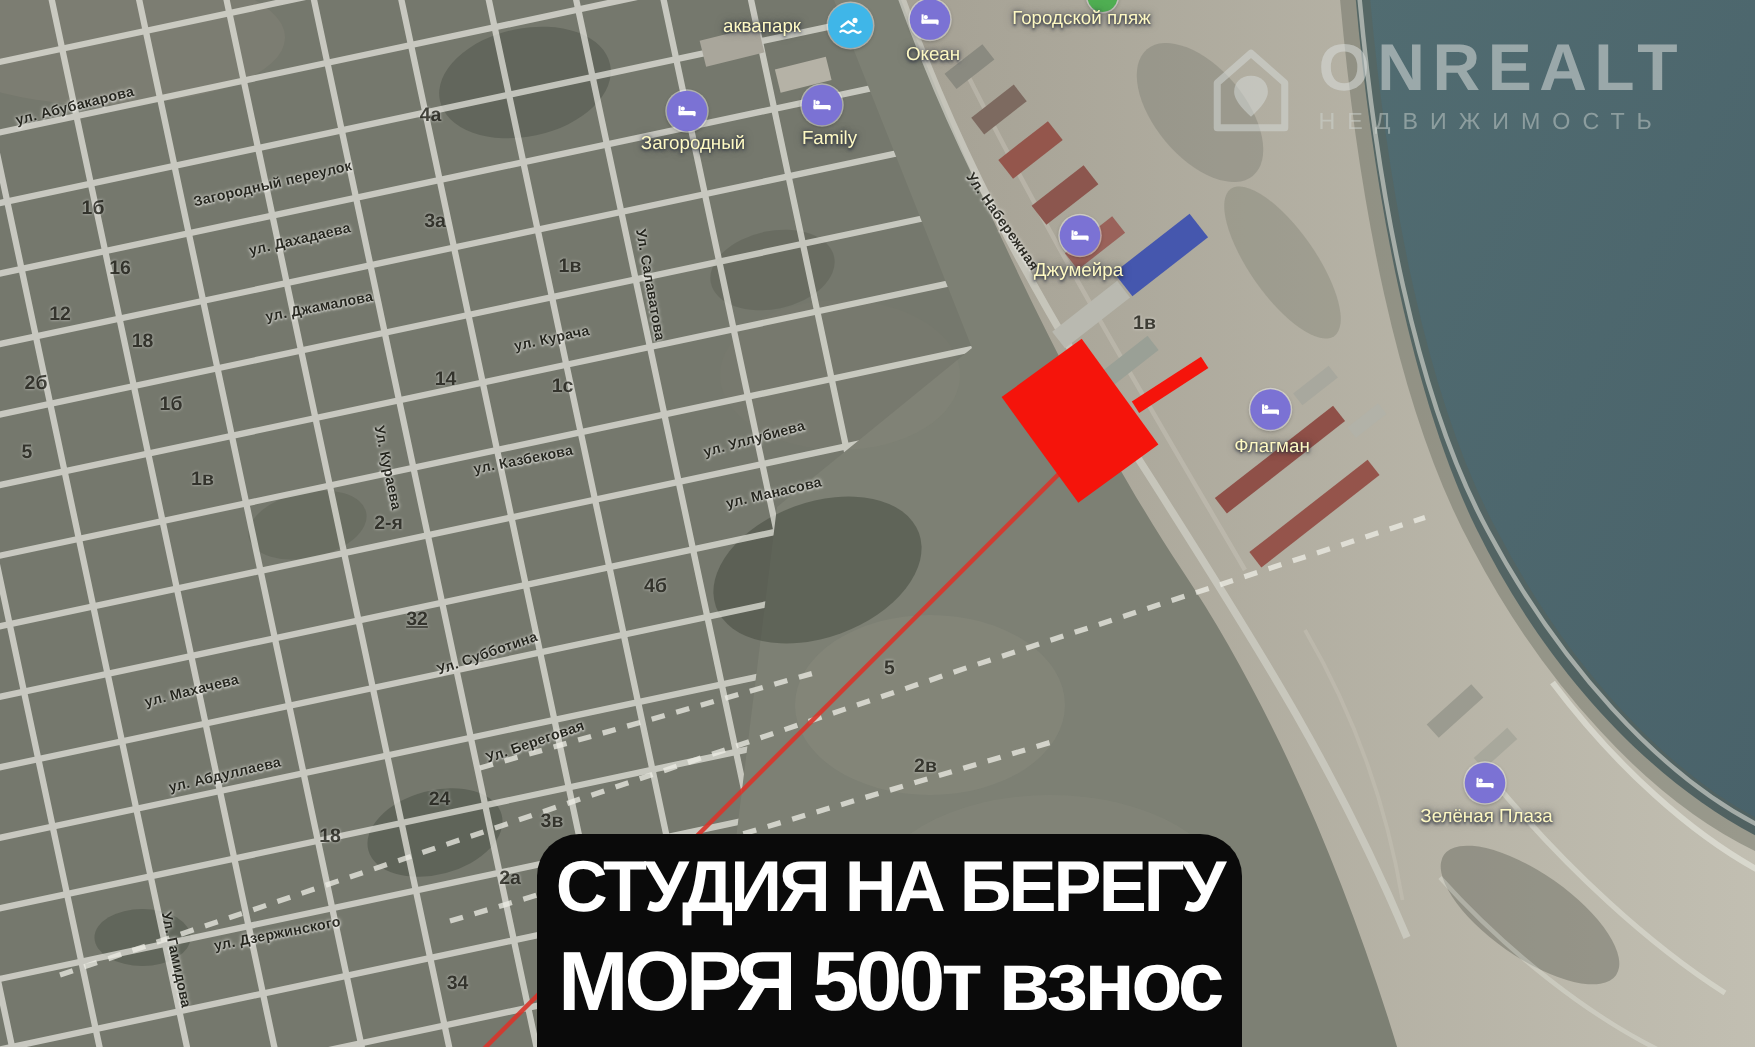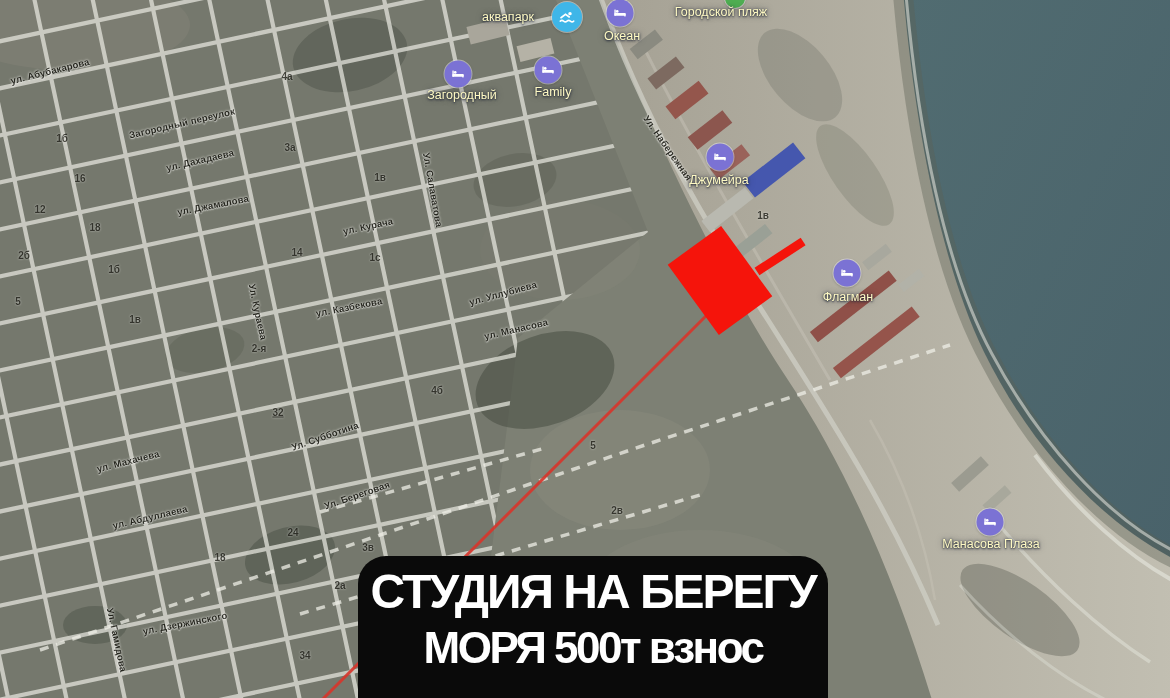--- a/index.html
+++ b/index.html
@@ -26,21 +26,21 @@
   }
 
   
   .labels-layer{position:absolute;inset:0;z-index:4;pointer-events:none;}
   .street-label{
     position:absolute;font-size:9.5px;font-weight:700;color:#1b1b14;white-space:nowrap;
     text-shadow:0 0 2px rgba(255,255,255,.85),0 0 3px rgba(240,240,230,.7),0 1px 1px rgba(255,255,255,.5);
     opacity:.88;letter-spacing:.2px;
   }
   .parcel-label{
-    position:absolute;font-size:10px;font-weight:700;color:#23231c;white-space:nowrap;
+    position:absolute;font-size:13px;font-weight:700;color:#23231c;white-space:nowrap;
     text-shadow:0 0 2px rgba(255,255,255,.8);opacity:.8;text-align:center;
   }
 
   
   .markers-layer{position:absolute;inset:0;z-index:4;}
   .marker{position:absolute;}
   .marker-dot{
     position:absolute;left:0;top:0;transform:translate(-50%,-50%);
     width:27px;height:27px;border-radius:50%;
     display:flex;align-items:center;justify-content:center;
@@ -79,21 +79,21 @@
     position:absolute;left:358px;top:556px;width:470px;height:200px;
     background:#0a0a0a;border-radius:28px;z-index:6;
     display:flex;flex-direction:column;align-items:center;
     color:#fff;text-align:center;
   }
   .banner-line1{
     font-size:48px;font-weight:700;letter-spacing:-2px;line-height:1.0;margin-top:12px;
     white-space:nowrap;
   }
   .banner-line2{
-    font-size:44px;font-weight:700;letter-spacing:-2.5px;line-height:1.05;margin-top:9px;
+    font-size:56px;font-weight:700;letter-spacing:-2.5px;line-height:1.05;margin-top:9px;
     white-space:nowrap;
   }
 </style>
 </head>
 <body>
 
 <div class="stage">
 
   <svg class="map-base" viewBox="0 0 1170 698" xmlns="http://www.w3.org/2000/svg">
     <defs>
@@ -404,23 +404,33 @@
       <div class="marker marker--hotel" style="left: 990px; top: 522px;">
         <div class="marker-dot">
           <svg class="marker-glyph g-bed" viewBox="0 0 24 24">
             <circle cx="7.5" cy="9.5" r="2.2" fill="#fff"></circle>
             <rect x="3" y="12" width="18" height="4.5" rx="1.2" fill="#fff"></rect>
             <rect x="3" y="6.5" width="2.2" height="10" fill="#fff"></rect>
             <rect x="18.8" y="13" width="2.2" height="4.5" fill="#fff"></rect>
           </svg>
 
         </div>
-        <div class="marker-label" style="left: 1px; top: 22px;">Манасова Плаза</div>
+        <div class="marker-label" style="left: 1px; top: 22px;">Зелёная Плаза</div>
       </div>
     </div>
 
+  <div class="watermark">
+    <svg class="wm-icon" viewBox="0 0 64 70">
+      <path d="M8 32 L32 11 L56 32 V64 H8 Z" fill="none" stroke="#d6dad8" stroke-width="5" stroke-linejoin="round"></path>
+      <path d="M32 27 c-7.5 0 -12 5 -12 11.5 c0 7.5 12 17.5 12 17.5 c0 0 12 -10 12 -17.5 c0 -6.5 -4.5 -11.5 -12 -11.5 Z" fill="#d6dad8"></path>
+    </svg>
+    <div class="wm-text">
+      <div class="wm-brand">ONREALT</div>
+      <div class="wm-sub">НЕДВИЖИМОСТЬ</div>
+    </div>
+  </div>
 
   <div class="banner">
     <div class="banner-line1">СТУДИЯ НА БЕРЕГУ</div>
     <div class="banner-line2">МОРЯ 500т взнос</div>
   </div>
 
 </div>
 
 </body></html>

